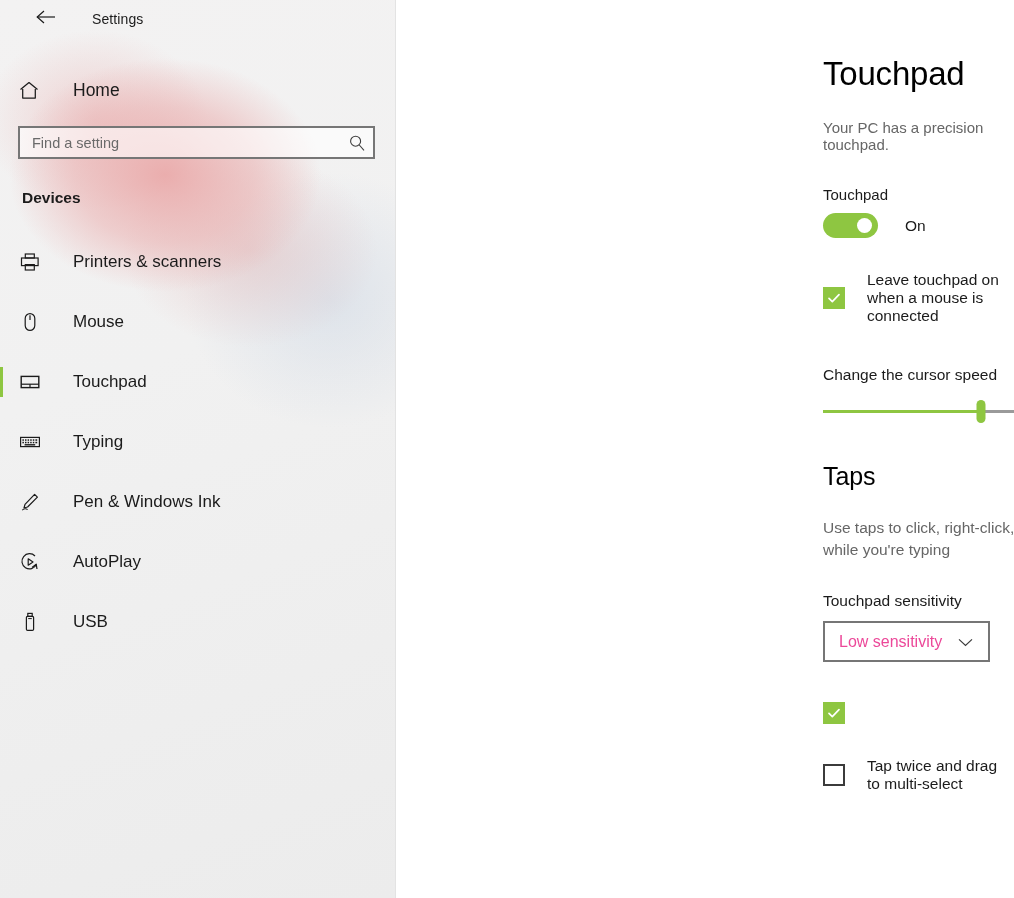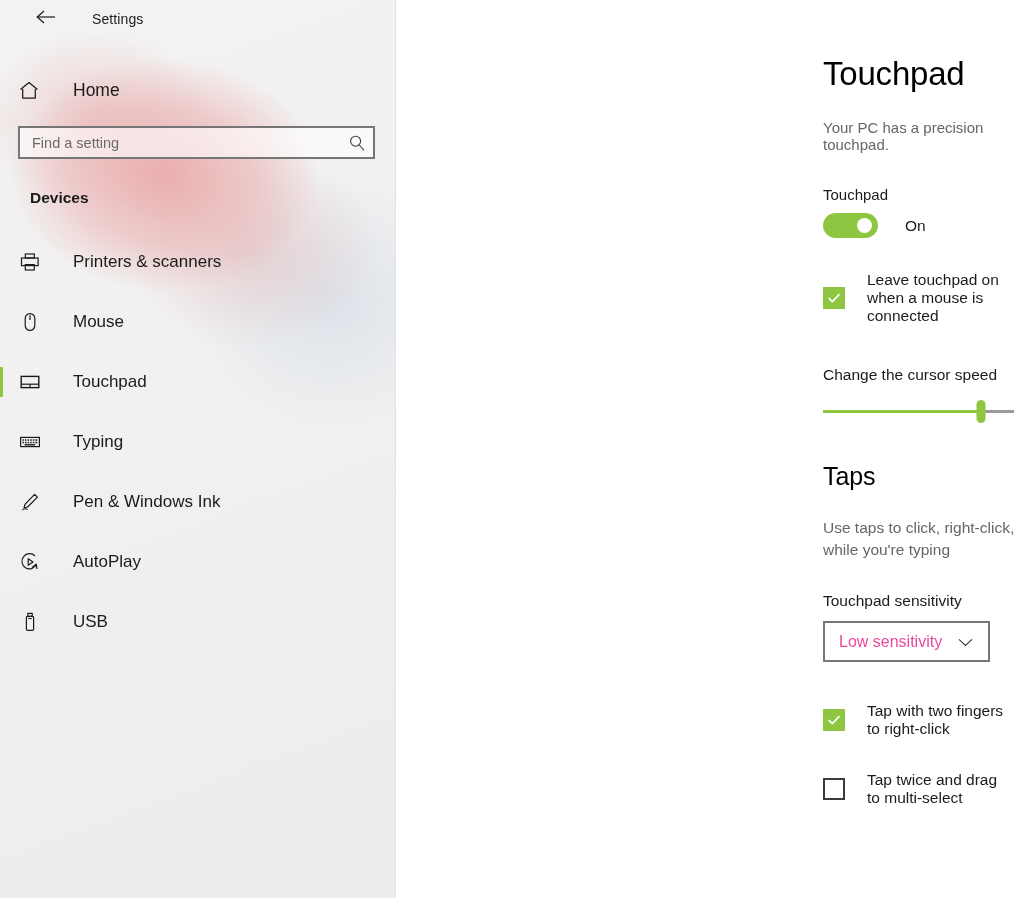--- a/index.html
+++ b/index.html
@@ -126,21 +126,21 @@
     height: 100%;
   }
   .search-input::placeholder { color: #6a6a6a; opacity: 1; }
   .search-icon { flex: 0 0 auto; display: flex; align-items: center; }
 
   
   .section-header {
     font-size: 15.5px;
     font-weight: bold;
     color: #1b1b1b;
-    padding-left: 30px;
+    padding-left: 22px;
     margin-top: 30px;
   }
 
   
   .nav { margin-top: 25px; }
   .nav-item {
     position: relative;
     display: flex;
     align-items: center;
     height: 60px;
@@ -540,21 +540,20 @@
 
       <div class="tap-checks">
 
 
         <div class="check-row">
           <span class="checkbox checked">
             <svg class="tick" width="16" height="16" viewBox="0 0 16 16">
               <path d="M3 8.4 L6.3 11.6 L13 4.6" fill="none" stroke="#ffffff" stroke-width="1.7" stroke-linecap="round" stroke-linejoin="round"></path>
             </svg>
           </span>
-          <span class="check-label">Tap with two fingers to right-click</span>
         </div>
 
         <div class="check-row">
           <span class="checkbox">
             
           </span>
           <span class="check-label">Tap twice and drag to multi-select</span>
         </div>
 
       </div>

